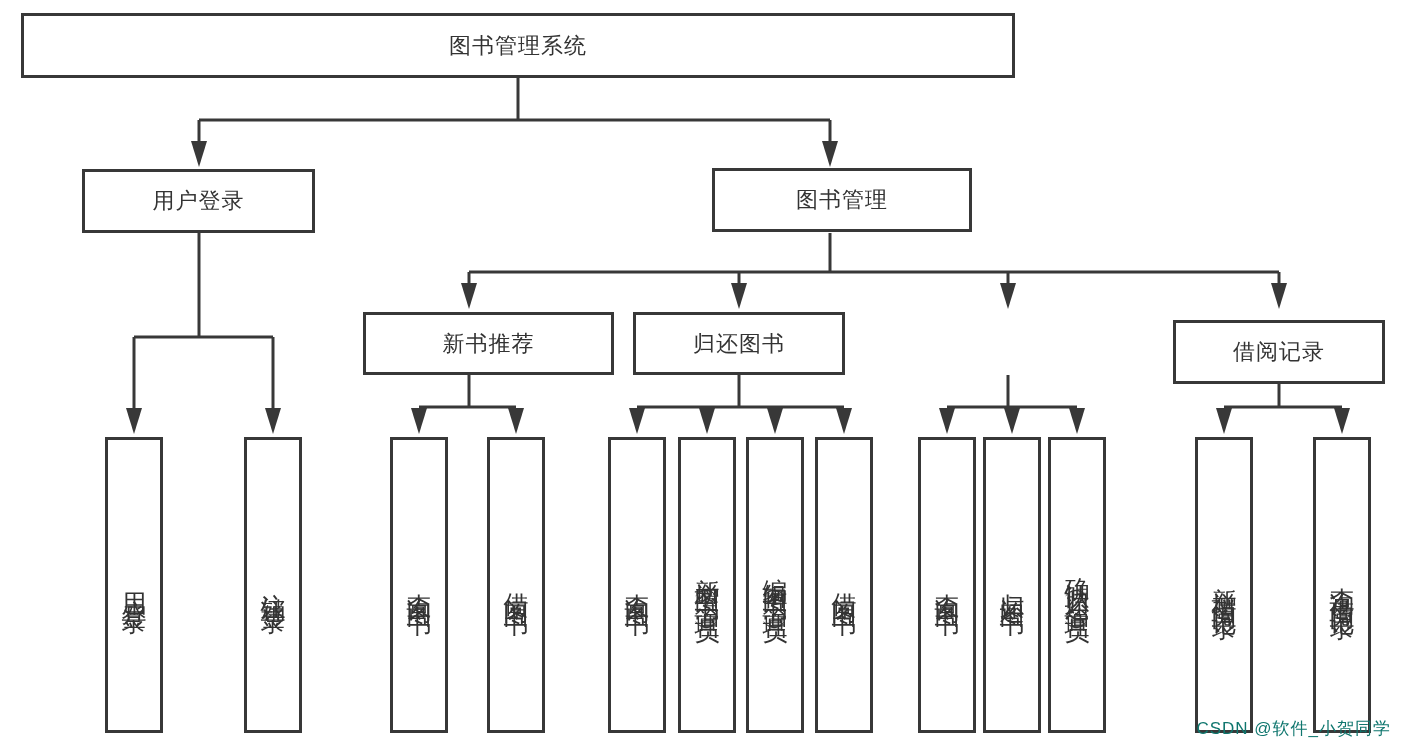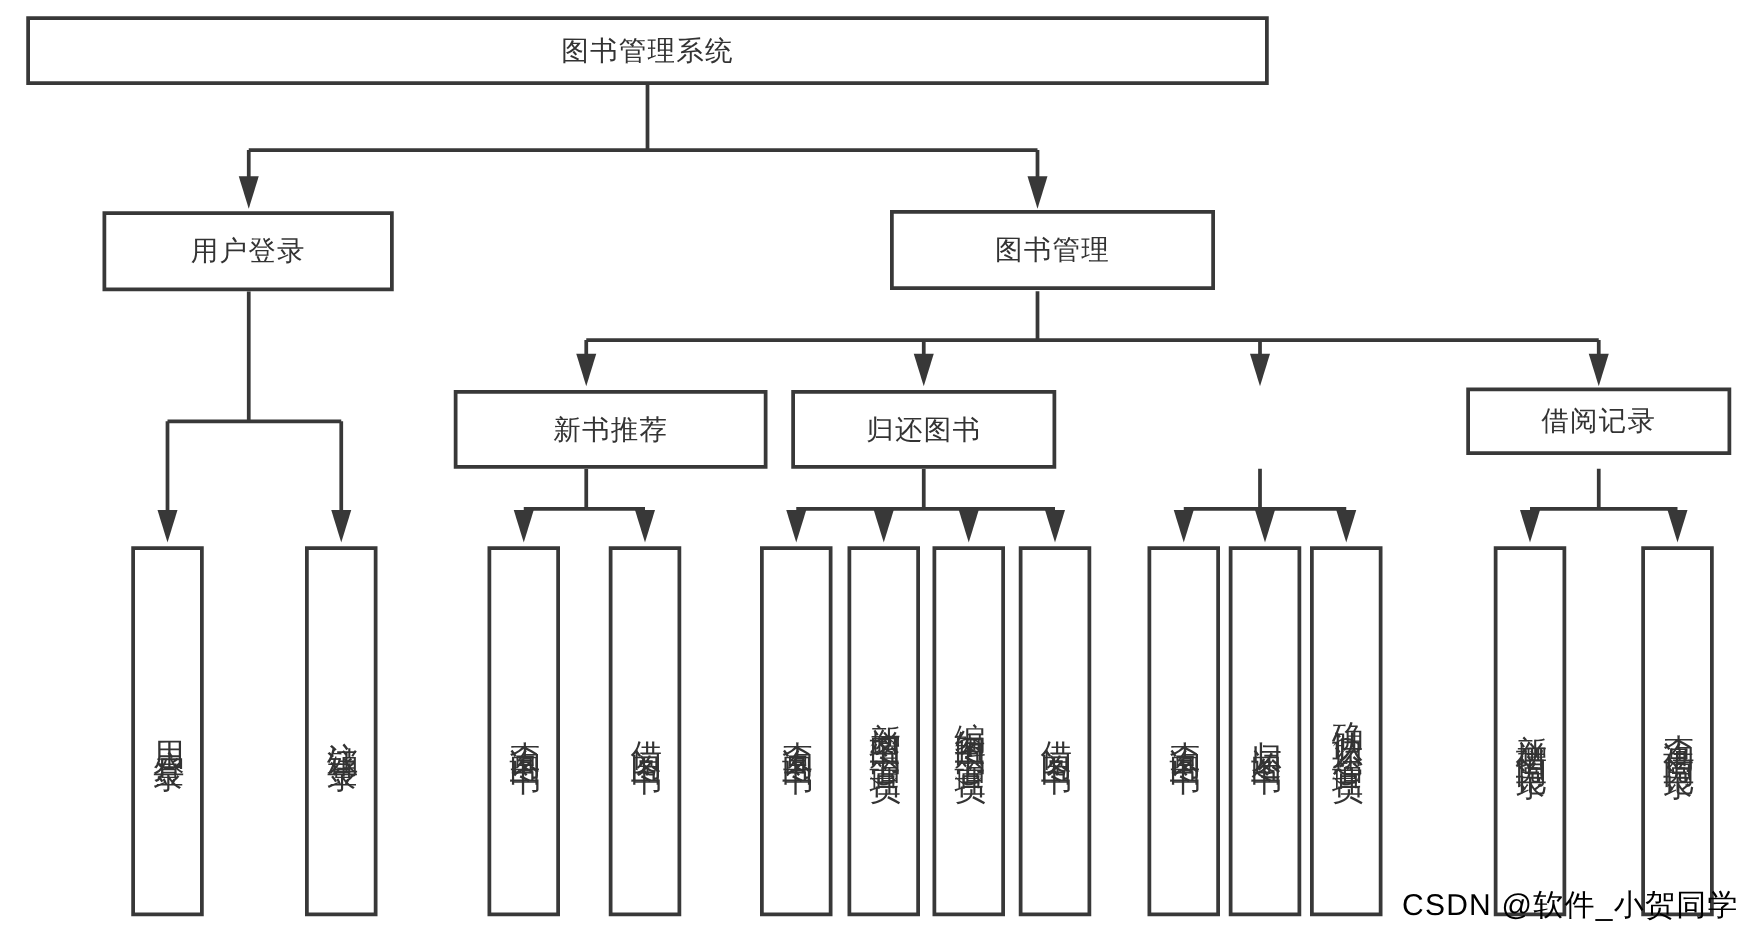--- a/index.html
+++ b/index.html
@@ -30,22 +30,22 @@
     writing-mode:vertical-rl;
     text-orientation:mixed;
     font-size:25px;
     letter-spacing:6px;
     line-height:1;
   }
   .watermark{
     position:absolute;
     right:14px;
     bottom:7px;
-    font-size:24px;
-    color:#000000;
+    font-size:17px;
+    color:#0f766e;
     letter-spacing:1px;
     white-space:nowrap;
   }
 </style>
 </head>
 <body>
 
 <div class="stage">
 
   <svg class="wires" viewBox="0 0 1405 747" xmlns="http://www.w3.org/2000/svg">
@@ -100,38 +100,38 @@
 
       <polygon points="947,434 939,408 955,408"></polygon>
       <polygon points="1012,434 1004,408 1020,408"></polygon>
       <polygon points="1077,434 1069,408 1085,408"></polygon>
 
       <polygon points="1224,434 1216,408 1232,408"></polygon>
       <polygon points="1342,434 1334,408 1350,408"></polygon>
     </g>
   </svg>
 
-  <div class="box" style="left:21px;top:13px;width:994px;height:55px">
+  <div class="box" style="left:21px;top:13px;width:994px;height:65px">
     <span class="h-label">图书管理系统</span>
   </div>
 
   <div class="box" style="left:82px;top:169px;width:233px;height:64px">
     <span class="h-label">用户登录</span>
   </div>
   <div class="box" style="left:712px;top:168px;width:260px;height:64px">
     <span class="h-label">图书管理</span>
   </div>
 
   <div class="box" style="left:363px;top:312px;width:251px;height:63px">
     <span class="h-label">新书推荐</span>
   </div>
   <div class="box" style="left:633px;top:312px;width:212px;height:63px">
     <span class="h-label">归还图书</span>
   </div>
-  <div class="box" style="left:1173px;top:310px;width:212px;height:54px">
+  <div class="box" style="left:1173px;top:320px;width:212px;height:64px">
     <span class="h-label">借阅记录</span>
   </div>
 
   <div class="box leaf" style="left:105px">
     <span class="v-label">用户登录</span>
   </div>
   <div class="box leaf" style="left:244px">
     <span class="v-label">注销登录</span>
   </div>
 

